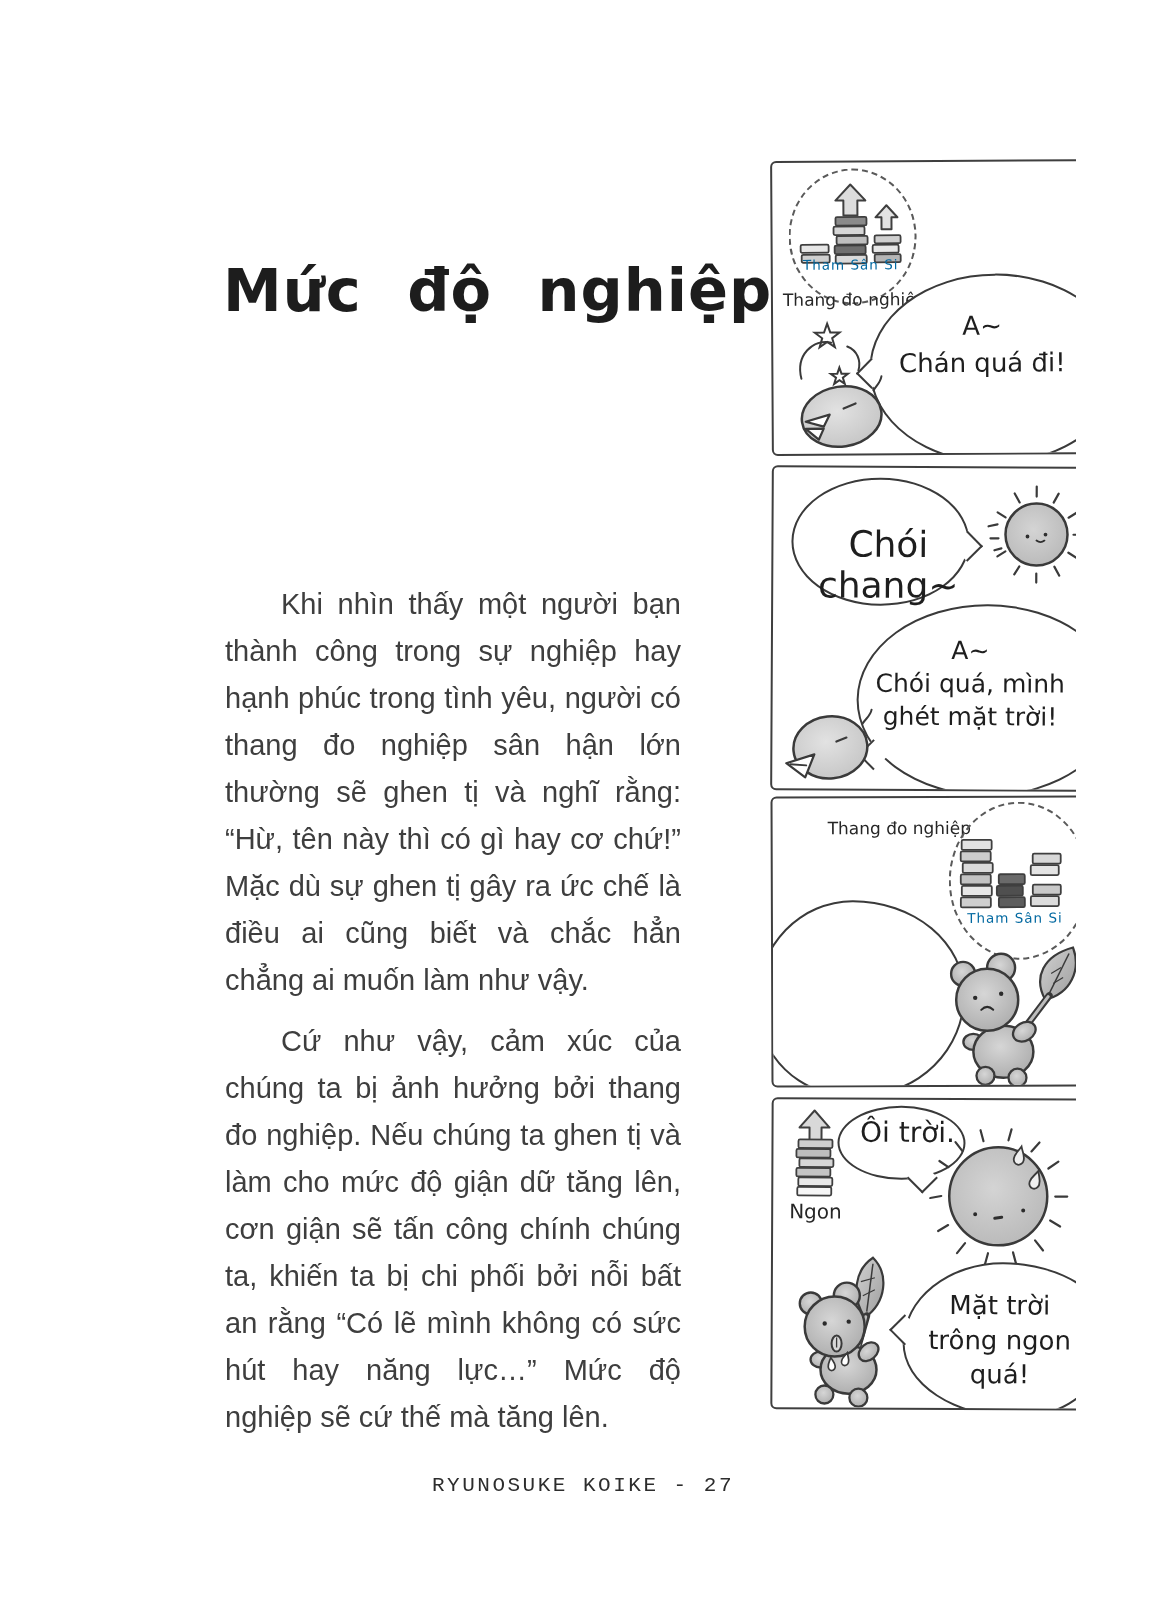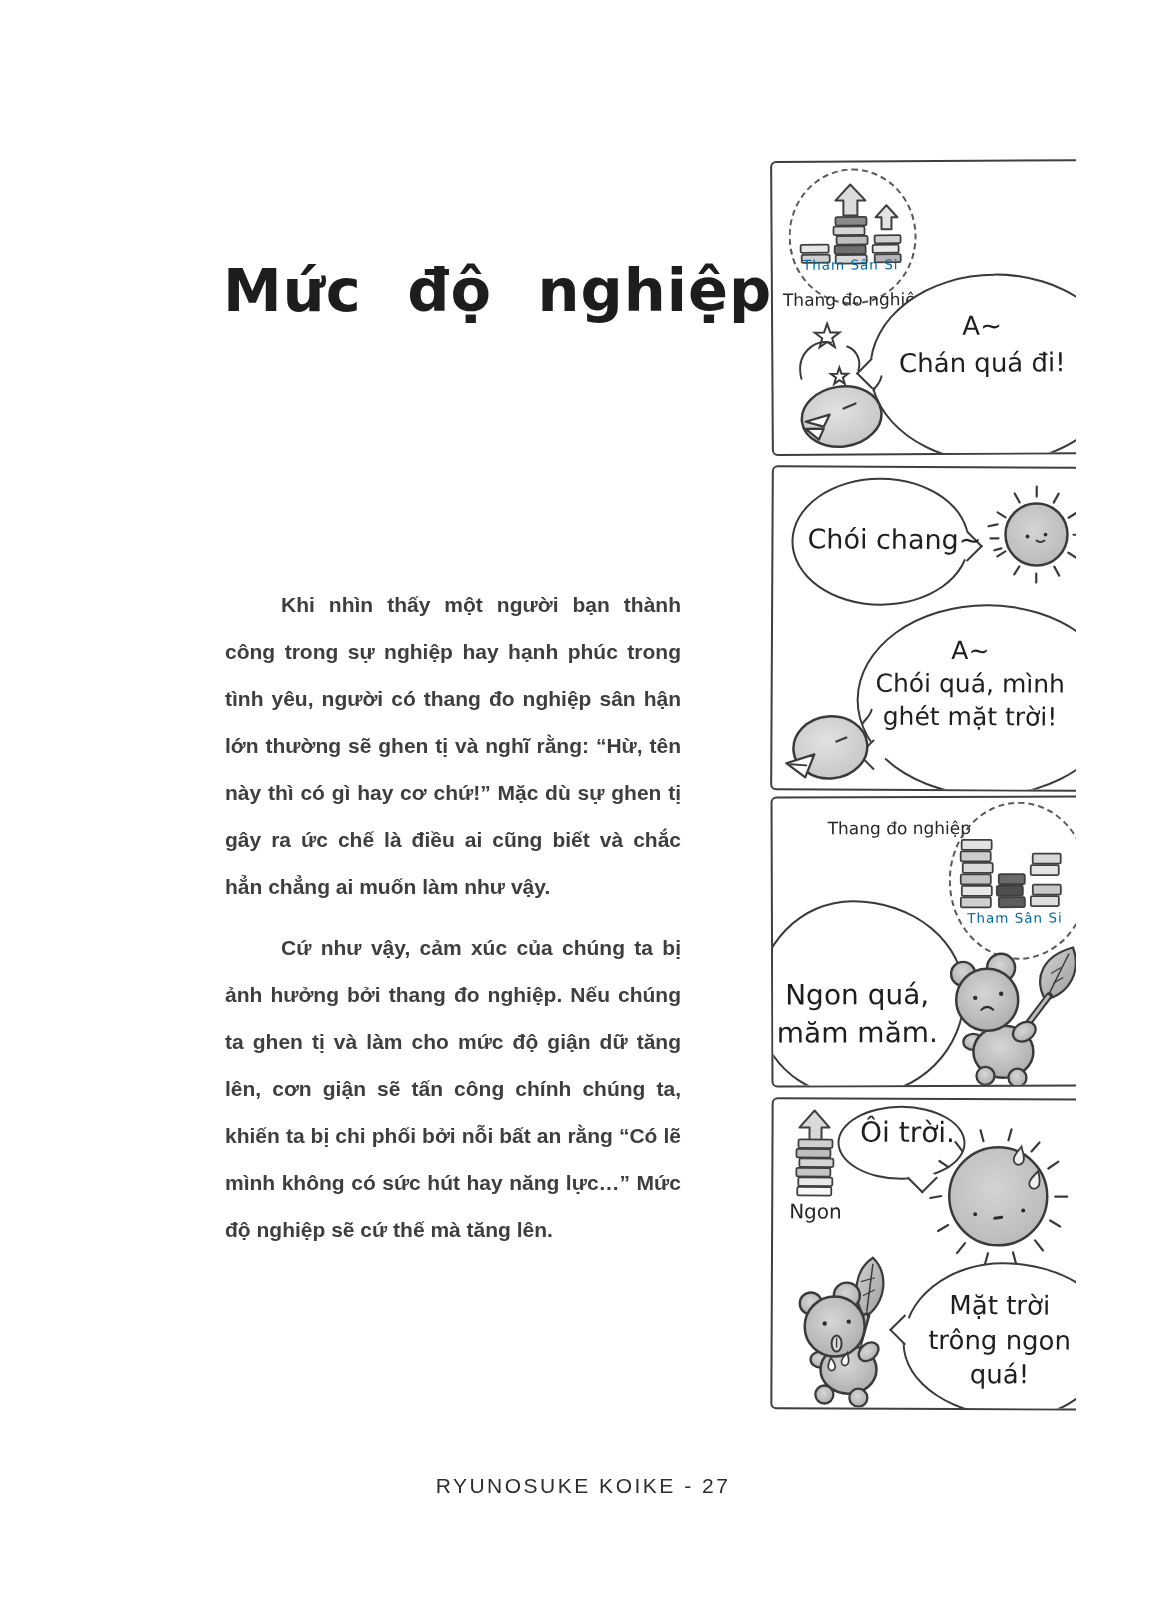--- a/index.html
+++ b/index.html
@@ -1,26 +1,26 @@
 <!DOCTYPE html>
 <html><head>
 <meta charset="utf-8">
 <style>
   html,body{margin:0;padding:0;background:#fff;}
   .page{position:relative;width:986px;height:1607px;background:#ffffff;overflow:hidden;
         font-family:"Liberation Sans",sans-serif;margin:4px auto;}
   
   .title{position:absolute;left:133px;top:252px;font-size:59px;font-weight:600;color:#1d1d1d;
          font-family:"DejaVu Sans",sans-serif;letter-spacing:1px;word-spacing:24px;}
-  .body-text{position:absolute;left:135px;top:577px;width:456px;font-size:21px;line-height:47px;
-             color:#3e3e3e;text-align:justify;font-weight:bold;}
+  .body-text{position:absolute;left:135px;top:577px;width:456px;font-size:29px;line-height:47px;
+             color:#3e3e3e;text-align:justify;}
   .body-text p{margin:0;text-indent:56px;}
   .body-text p + p{margin-top:14px;}
   .footer{position:absolute;left:0;top:1470px;width:100%;text-align:center;font-size:21px;
-          letter-spacing:2.5px;color:#2d2d2d;font-family:Liberation Sans, sans-serif;}
+          letter-spacing:2.5px;color:#2d2d2d;font-family:Liberation Mono, monospace;}
   
   .panel{position:absolute;left:681px;width:322px;background:#fff;border:2.6px solid #3f3f3f;
          border-radius:6px;overflow:hidden;}
   #panel1{top:156px;height:291px;transform:rotate(-0.35deg);}
   #panel2{top:462px;height:321px;transform:rotate(0.3deg);}
   #panel3{top:792px;height:287px;transform:rotate(-0.2deg);}
   #panel4{top:1094px;height:308px;transform:rotate(0.25deg);}
   .abs{position:absolute;}
   .k-label{position:absolute;font-family:"DejaVu Sans",sans-serif;color:#262626;font-size:17px;}
   .k-small{position:absolute;font-family:"DejaVu Sans",sans-serif;color:#0369a1;font-size:13.5px;
@@ -108,21 +108,21 @@
       <path d="M 58,90 L 70,85" stroke="#3a3a3a" stroke-width="2.2" stroke-linecap="round"></path>
       <path d="M 20,103 L 44,96 L 38,108 Z" fill="#fff" stroke="#3a3a3a" stroke-width="2.2" stroke-linejoin="round"></path>
       <path d="M 20,110 L 38,110 L 33,121 Z" fill="#fff" stroke="#3a3a3a" stroke-width="2.2" stroke-linejoin="round"></path>
     </svg>
   </div>
 
   <div class="panel" id="panel2">
     <div class="bubble" style="left:18px;top:10px;width:174px;height:124px;">
       <span class="tail t-right"></span>
     </div>
-    <div class="bubble-text" style="left:34px;top:56px;width:174px;font-size:27px;">Chói chang~</div>
+    <div class="bubble-text" style="left:28px;top:56px;width:174px;font-size:36px;">Chói chang~</div>
 
     <svg class="abs" style="left:213px;top:6px;" width="112" height="112" viewBox="0 0 112 112">
       <g stroke="#3a3a3a" stroke-width="2.2" stroke-linecap="round">
         <path d="M87,60 L96,60"></path>
           <path d="M82,78 L90,83"></path>
           <path d="M68,92 L73,101"></path>
         <path d="M50,99 L50,108"></path>
           <path d="M33,92 L28,100"></path>
           <path d="M19,77 L11,82"></path>
         <path d="M19,43 L11,38"></path>
@@ -174,22 +174,20 @@
         <rect x="72" y="27.5" width="28" height="10" rx="1.5" fill="#e4e4e4"></rect>
         <rect x="74" y="47" width="28" height="10" rx="1.5" fill="#c9c9c9"></rect>
         <rect x="72" y="58.5" width="28" height="10" rx="1.5" fill="#dddddd"></rect>
       </g>
     </svg>
     <div class="k-small" style="left:184px;top:112px;width:116px;">Tham Sân Si</div>
 
     <div class="bubble" style="left:-16px;top:102px;width:204px;height:192px;border-radius:46% 54% 50% 44% / 50% 48% 52% 46%;">
       <span class="tail t-right" style="top:48%;"></span>
     </div>
-    <div class="bubble-text" style="left:0px;top:178px;width:168px;font-size:28px;line-height:38px;">Ngon quá,
-măm măm.</div>
 
     <svg class="abs" style="left:152px;top:146px;" width="158" height="142" viewBox="0 0 158 142">
       <path d="M 120,56 C 108,34 118,12 148,4 C 156,26 146,50 120,56 Z" fill="url(#gleaf)" stroke="#3a3a3a" stroke-width="2.2"></path>
       <path d="M 124,50 L 144,10" stroke="#3a3a3a" stroke-width="1.5"></path>
       <path d="M 128,40 L 138,34 M 126,30 L 136,24" stroke="#3a3a3a" stroke-width="1.2"></path>
       <path d="M 124,52 L 98,86" stroke="#3a3a3a" stroke-width="7" stroke-linecap="round"></path>
       <path d="M 123,53 L 99,85" stroke="#bdbdbd" stroke-width="3" stroke-linecap="round"></path>
       <ellipse cx="48" cy="98" rx="10" ry="8" fill="url(#gbear)" stroke="#3a3a3a" stroke-width="2.3"></ellipse>
       <ellipse cx="78" cy="108" rx="30" ry="26" fill="url(#gbear)" stroke="#3a3a3a" stroke-width="2.5"></ellipse>
       <ellipse cx="99" cy="88" rx="12" ry="9" transform="rotate(-30 99 88)" fill="url(#gbear)" stroke="#3a3a3a" stroke-width="2.3"></ellipse>

